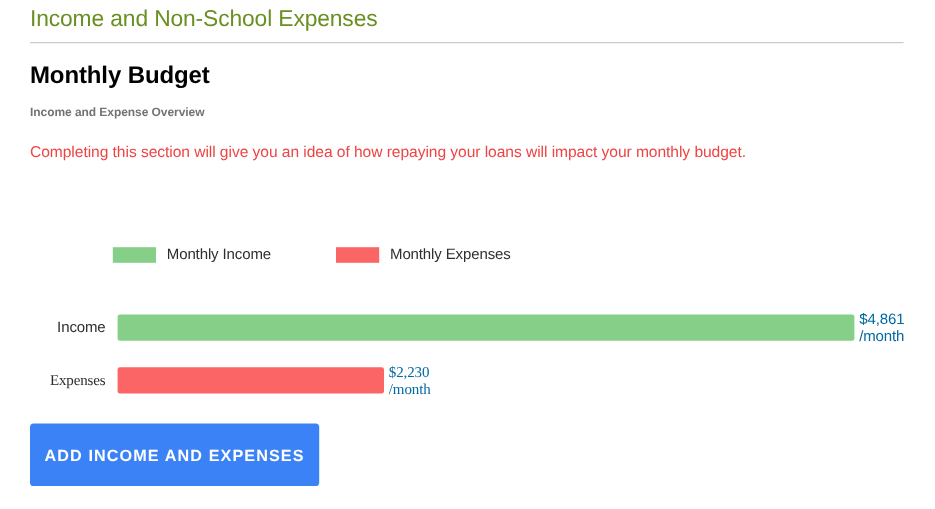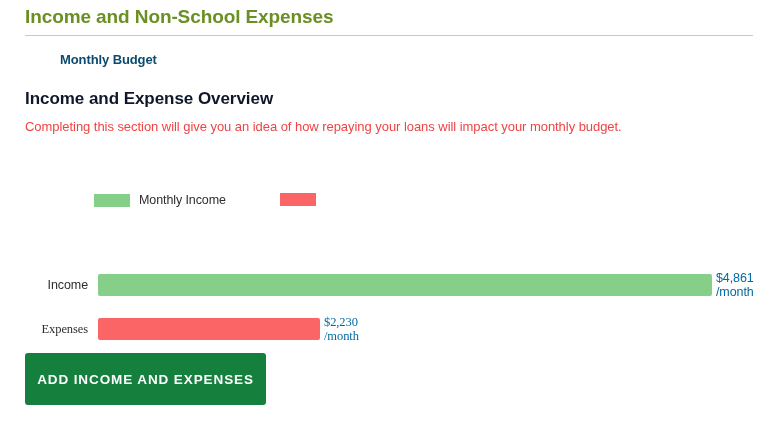--- a/index.html
+++ b/index.html
@@ -19,68 +19,67 @@
   
   #page-header {
     position: absolute;
     left: 25px;
     top: 5px;
     width: 728px;
   }
   #page-title {
     font-size: 19px;
     line-height: 24px;
-    font-weight: 700;
+    font-weight: 400;
     color: #6a9023;
     white-space: nowrap;
     letter-spacing: -0.1px;
   }
   #header-divider {
     margin-top: 6px;
     height: 1px;
     width: 728px;
     background: #c9c9c9;
   }
 
   
   #section-heading {
     position: absolute;
     left: 25px;
     top: 52px;
-    font-size: 13px;
+    font-size: 20px;
     font-weight: bold;
-    color: #0c4a6e;
-    letter-spacing: -0.1px;
-    margin-left: 35px;
+    color: #000000;
+    letter-spacing: -0.1px;
   }
   #subsection-heading {
     position: absolute;
     left: 25px;
     top: 89px;
-    font-size: 17px;
+    font-size: 10px;
     font-weight: bold;
-    color: #0f172a;
+    color: #737373;
     letter-spacing: -0.05px;
   }
   #intro-paragraph {
     position: absolute;
     left: 25px;
     top: 119px;
     font-size: 13px;
     font-weight: 400;
     color: #ef4444;
     white-space: nowrap;
     letter-spacing: -0.05px;
   }
 
   
   #budget-chart {
     position: absolute;
     left: 0;
-    top: 178px;
+    top: 190px;
     width: 657px;
     height: 155px;
   }
 
   #chart-legend {
     position: absolute;
     left: 94px;
     top: 15px;
     height: 18px;
   }
@@ -123,21 +122,20 @@
     font-size: 12.5px;
     color: #2e2e2e;
     white-space: nowrap;
     letter-spacing: -0.1px;
   }
   .bar-track {
     position: absolute;
     left: 98px;
     top: 0;
     height: 22px;
-    margin-top: 24px;
   }
   .bar-fill {
     height: 22px;
     border-radius: 2px;
   }
   .bar-value {
     position: absolute;
     left: 100%;
     margin-left: 4px;
     top: -3px;
@@ -152,21 +150,21 @@
 
   
   #add-income-expenses-button {
     position: absolute;
     left: 25px;
     top: 353px;
     width: 241px;
     height: 52px;
     border: none;
     border-radius: 3px;
-    background: #15803d;
+    background: #3b82f6;
     color: #ffffff;
     font-family: "Liberation Sans", sans-serif;
     font-size: 13.5px;
     font-weight: bold;
     letter-spacing: 0.9px;
     text-transform: uppercase;
     cursor: pointer;
     padding: 0;
   }
 </style>
@@ -186,20 +184,21 @@
 
 <div id="budget-chart">
 
   <div id="chart-legend">
     <div class="legend-entry income">
       <span class="legend-swatch" style="background: rgb(133, 207, 136);"></span>
       <span class="legend-label">Monthly Income</span>
     </div>
     <div class="legend-entry expenses">
       <span class="legend-swatch" style="background: rgb(252, 101, 101);"></span>
+      <span class="legend-label">Monthly Expenses</span>
     </div>
   </div>
 
   <div class="bar-row" id="bar-row-income">
     <div class="bar-track" style="width: 614px;">
       <span class="bar-category-label">Income</span>
       <div class="bar-fill" style="background: rgb(133, 207, 136);"></div>
       <span class="bar-value">
         <span class="value-amount">$4,861</span>
         <span class="value-period">/month</span>

